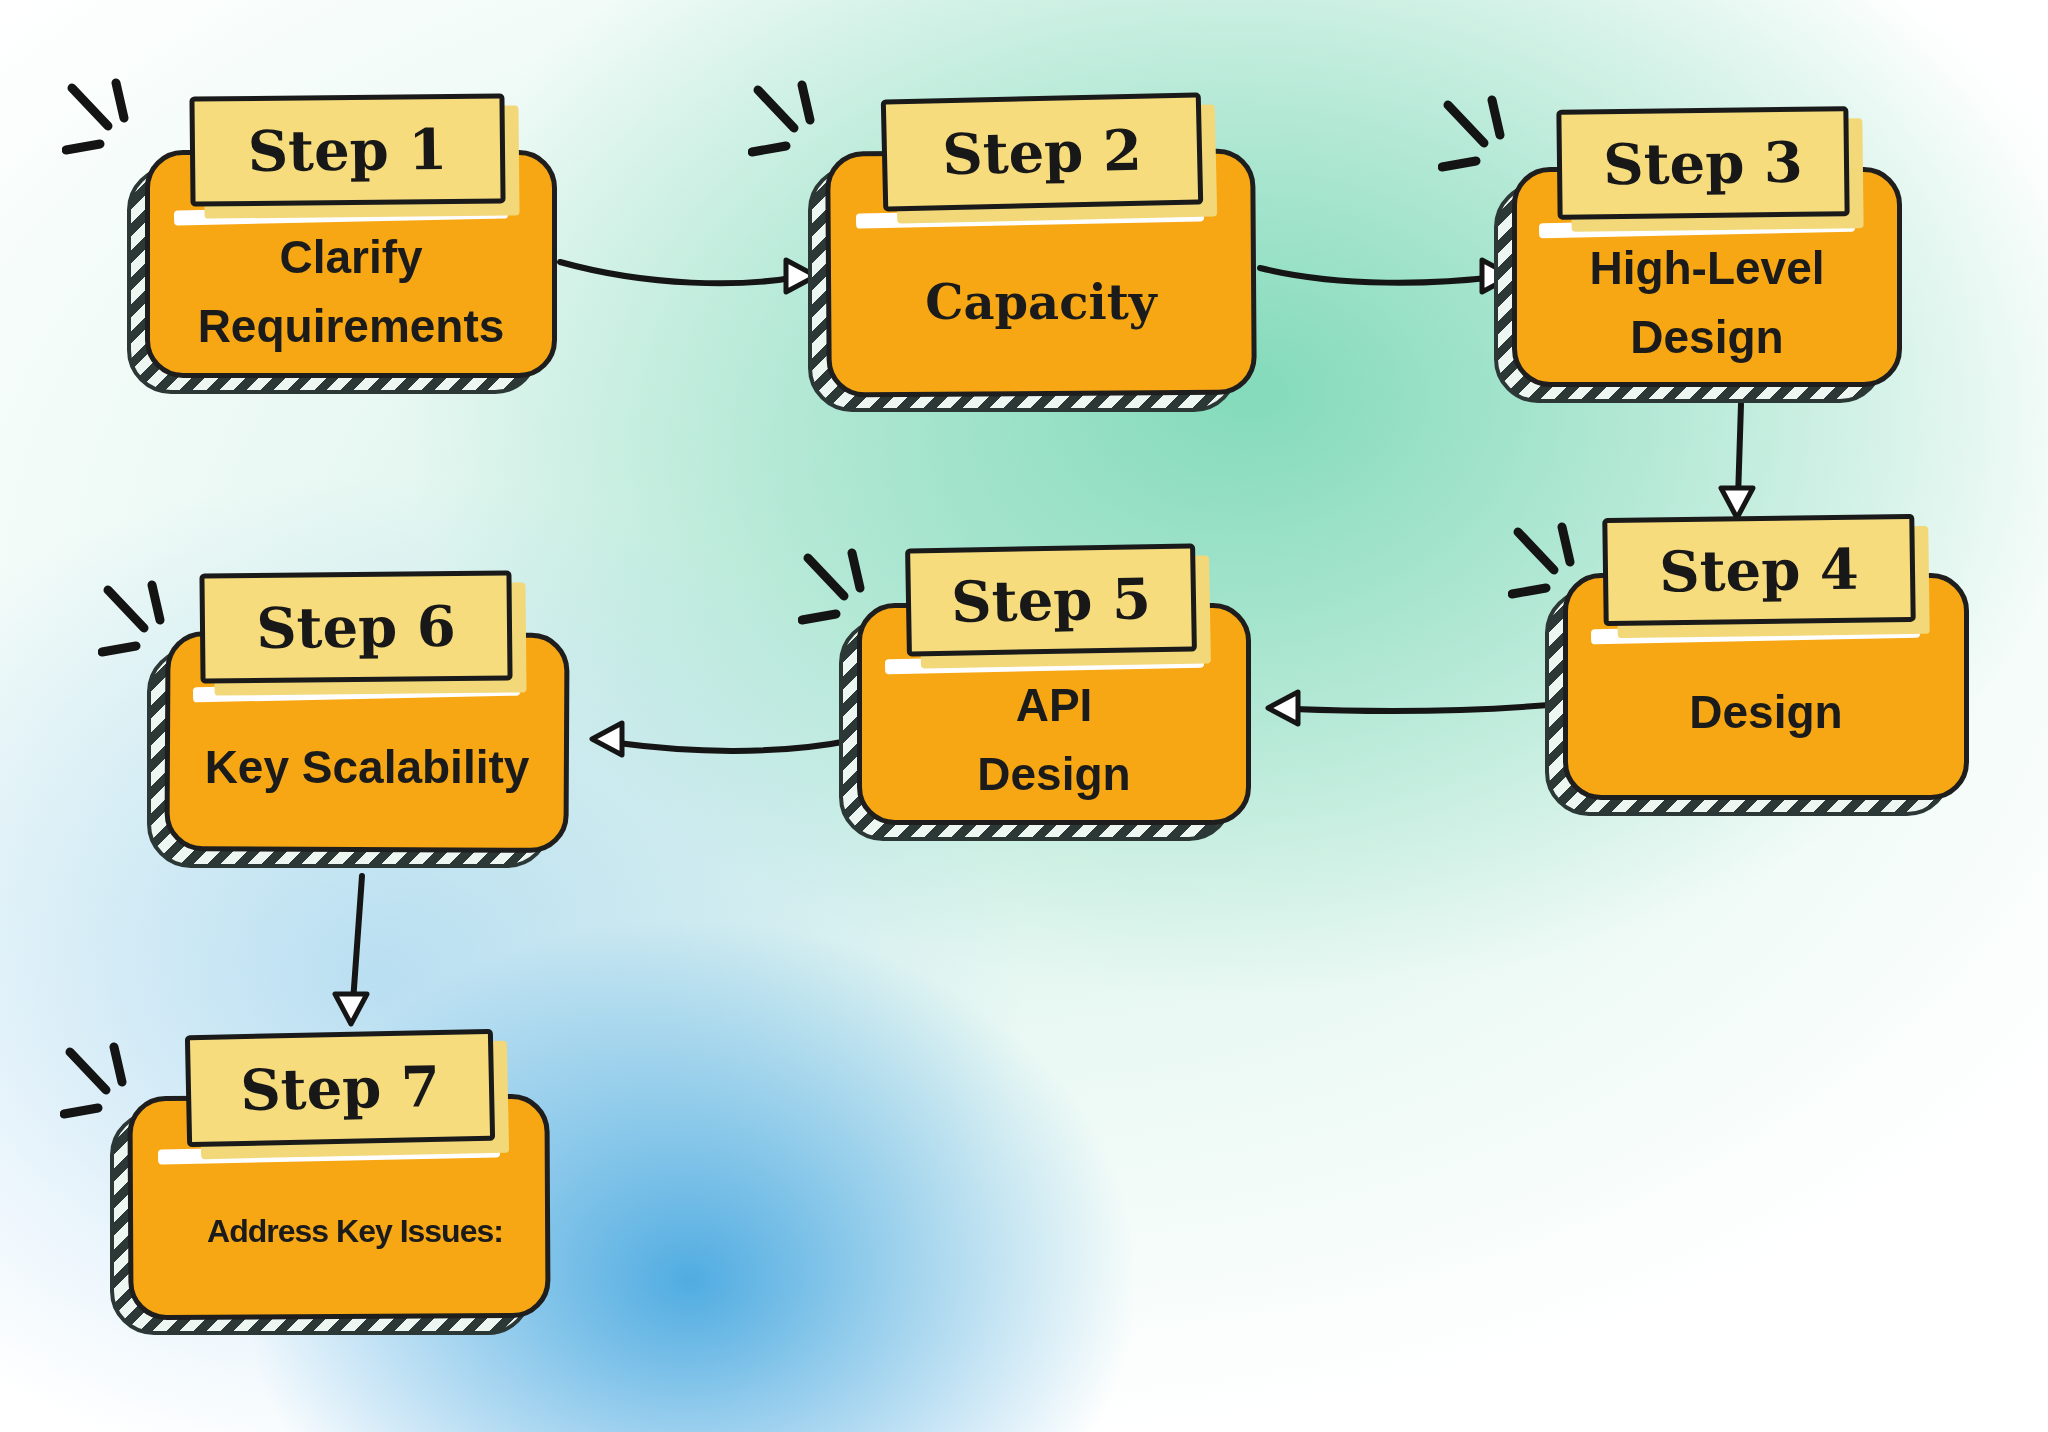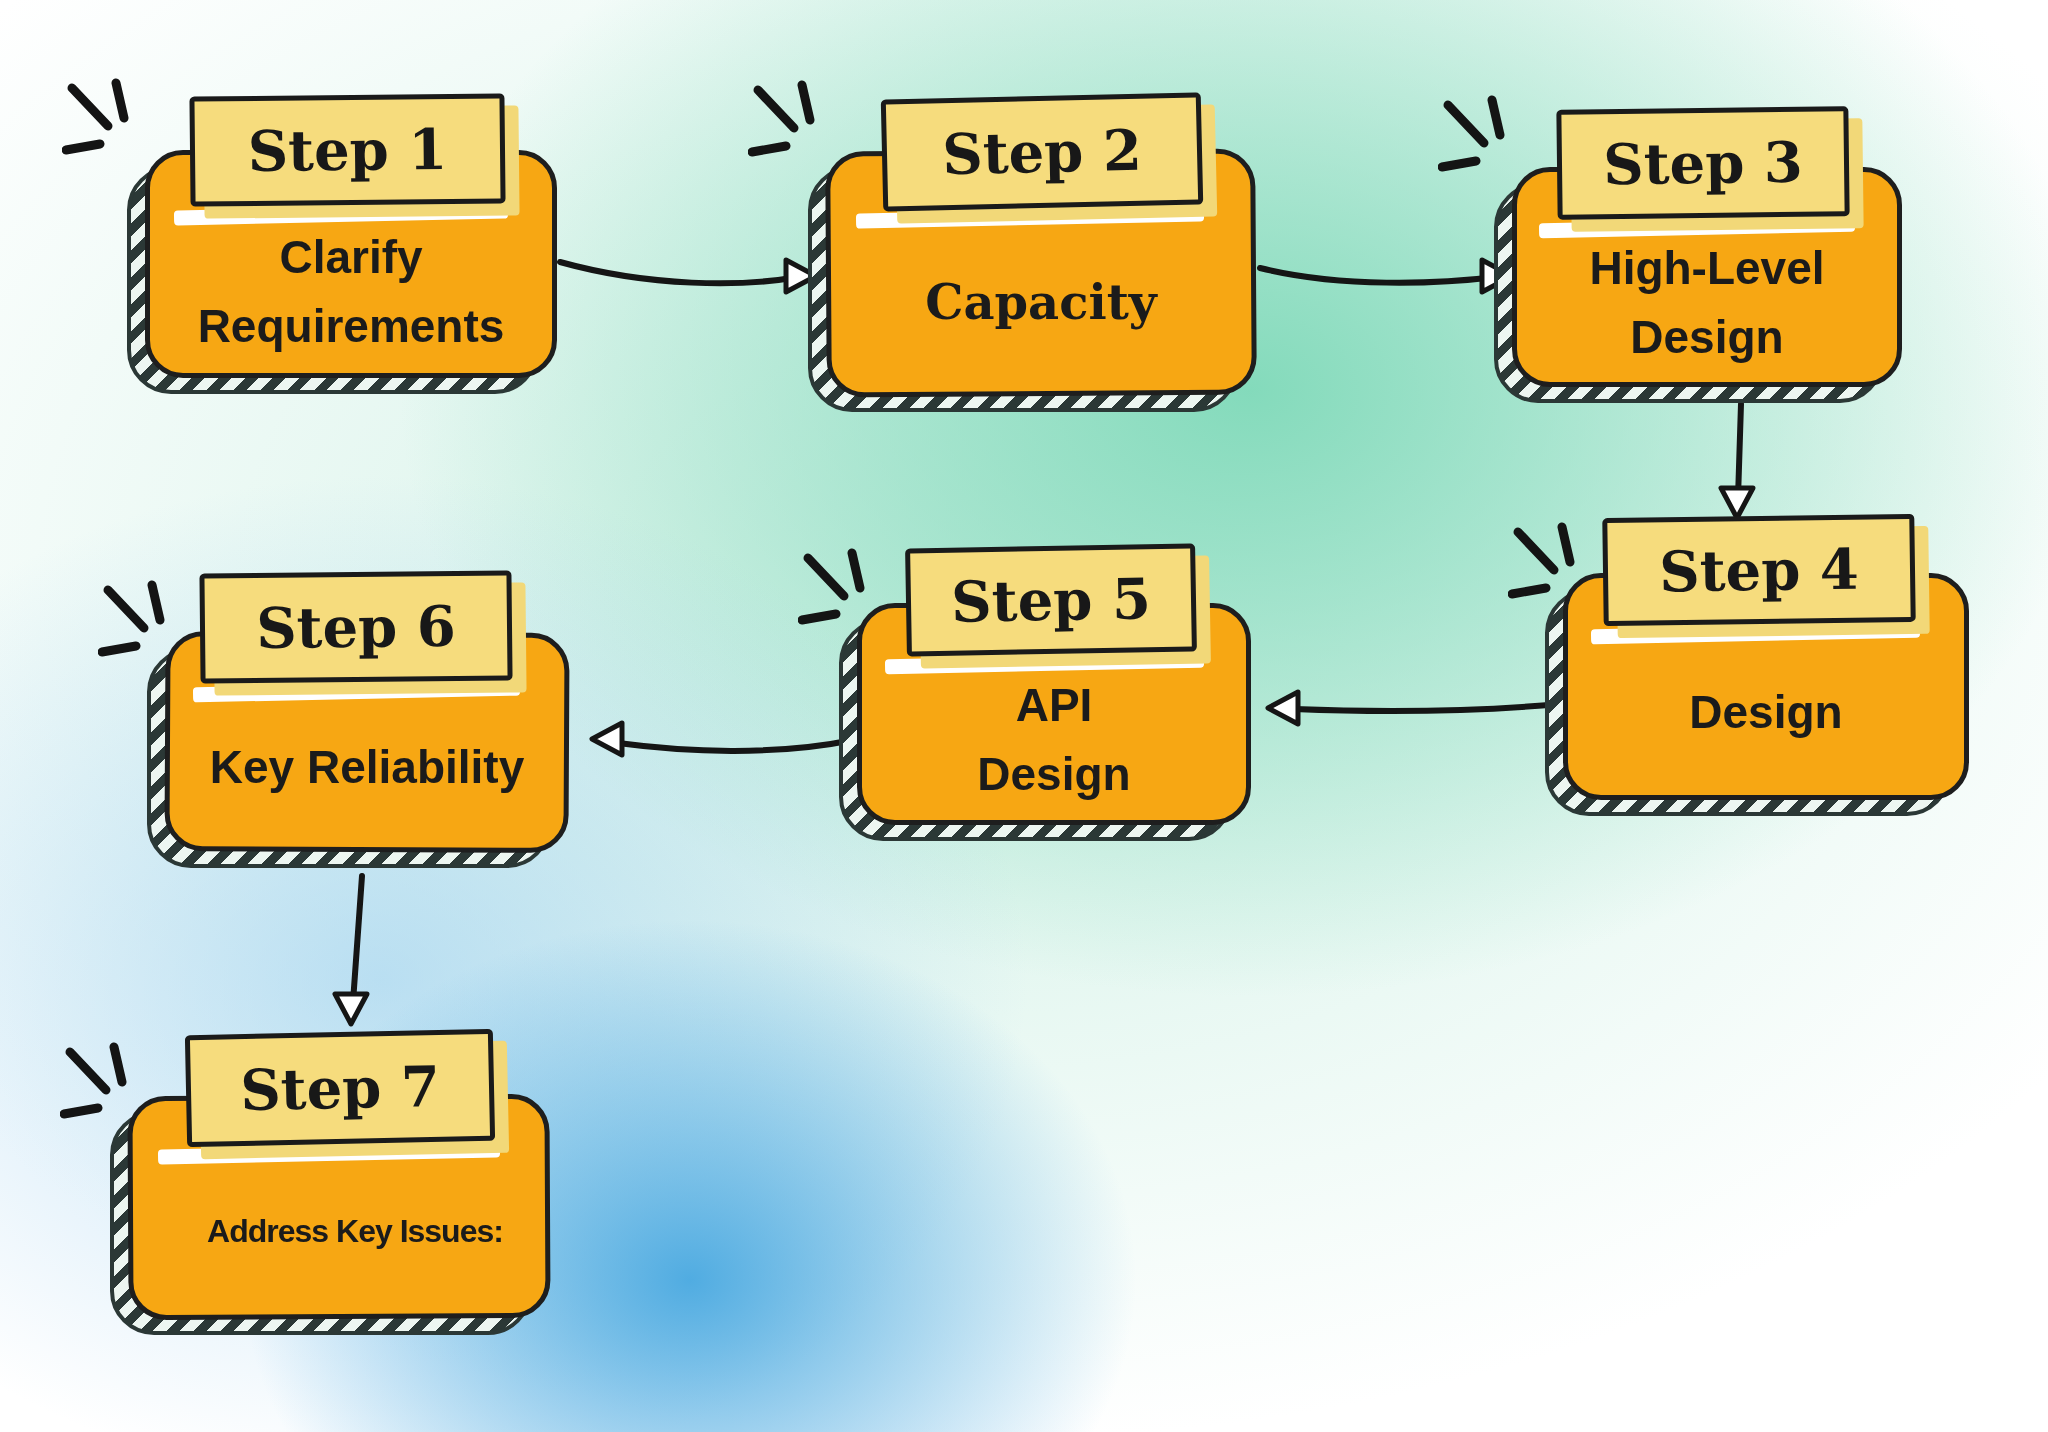--- a/index.html
+++ b/index.html
@@ -162,21 +162,21 @@
       <line x1="46" y1="48" x2="10" y2="10" stroke="#141414" stroke-width="9" stroke-linecap="round"></line>
       <line x1="62" y1="40" x2="54" y2="5" stroke="#141414" stroke-width="9" stroke-linecap="round"></line>
       <line x1="38" y1="66" x2="4" y2="72" stroke="#141414" stroke-width="9" stroke-linecap="round"></line>
     </svg>
   </div>
     <div class="step">
     <div class="hatch-shadow" style="left: 147px; top: 648px; width: 404px; height: 220px;"></div>
     <div class="box" style="left: 165px; top: 632px; width: 404px; height: 220px; transform: rotate(0.3deg);"></div>
     <div class="strip" style="left: 193.28px; top: 684px; width: 327.24px; height: 15px;"></div>
     <div class="body-text font-comic" style="left: 173px; top: 696px; width: 388px; height: 142px;">
-        <span>Key Reliability</span>
+        <span>Key Scalability</span>
       </div>
     <div class="tab-echo" style="left: 214px; top: 584px; width: 312px; height: 110px; transform: rotate(-0.6deg);"></div>
     <div class="tab" style="left: 200px; top: 572px; width: 312px; height: 110px; transform: rotate(-0.6deg);">
       <span>Step 6</span>
     </div>
     <svg class="sparkle" width="100" height="100" viewBox="0 0 100 100" style="left: 98px; top: 580px;">
       <line x1="46" y1="48" x2="10" y2="10" stroke="#141414" stroke-width="9" stroke-linecap="round"></line>
       <line x1="62" y1="40" x2="54" y2="5" stroke="#141414" stroke-width="9" stroke-linecap="round"></line>
       <line x1="38" y1="66" x2="4" y2="72" stroke="#141414" stroke-width="9" stroke-linecap="round"></line>
     </svg>

